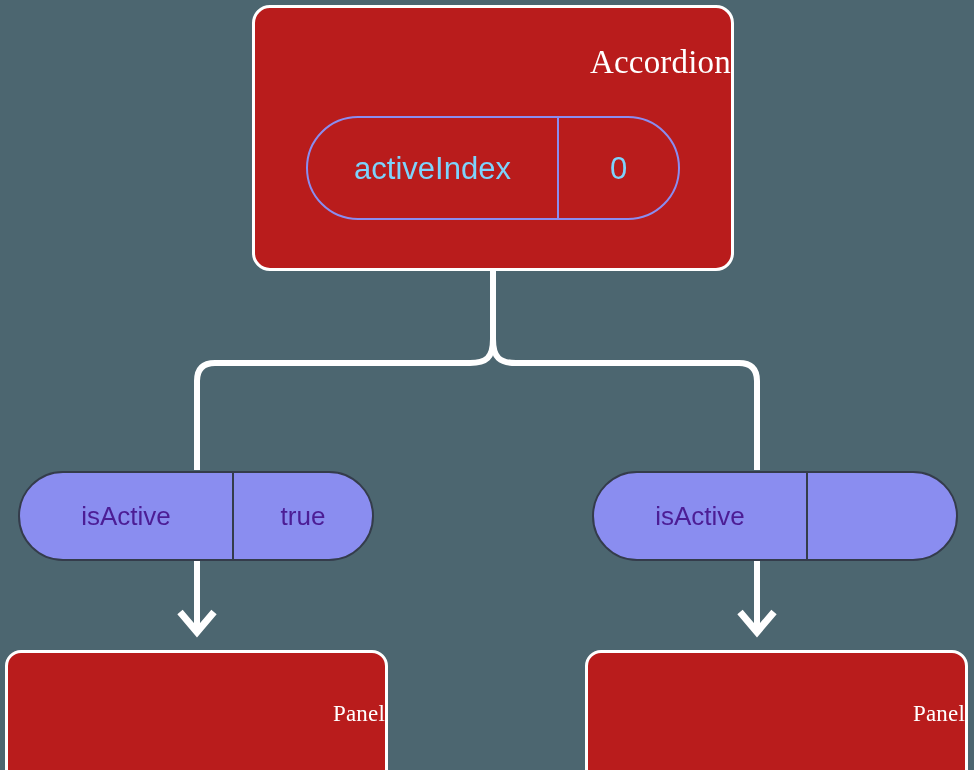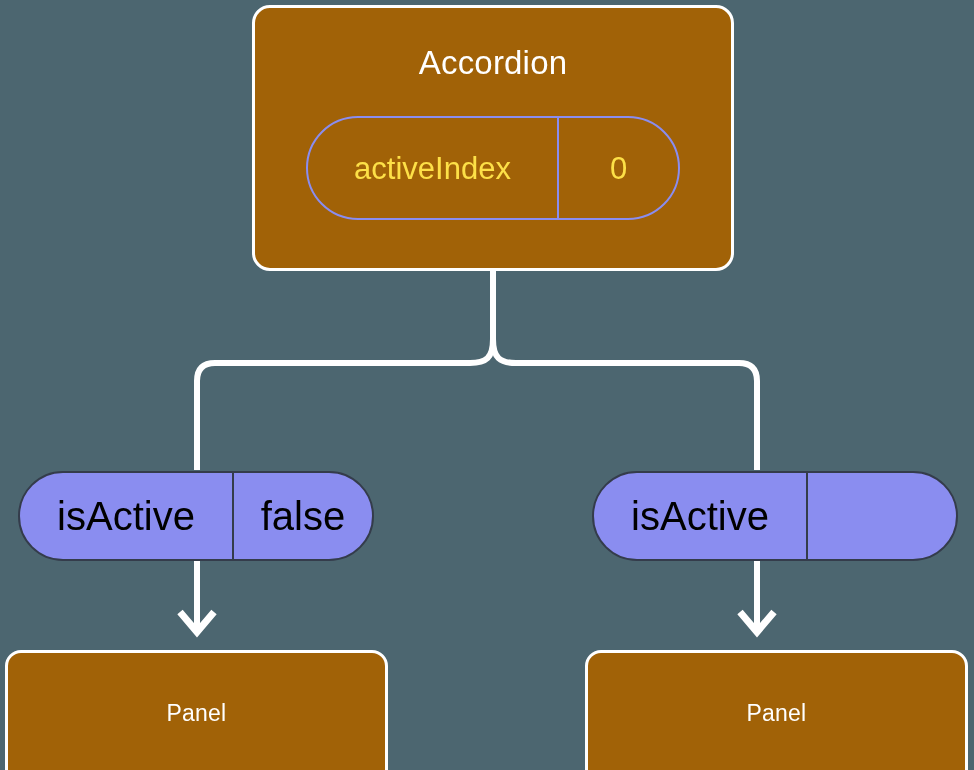--- a/index.html
+++ b/index.html
@@ -40,27 +40,28 @@
     fill: none;
     stroke: #ffffff;
     stroke-width: 7;
     stroke-linecap: butt;
     stroke-linejoin: miter;
   }
 
   
   .comp-box {
     position: absolute;
-    background: #a16207;
+    background: #b91c1c;
     border: 3px solid #ffffff;
     border-radius: 18px;
     box-sizing: border-box;
     display: flex;
     flex-direction: column;
-    align-items: center;
+    align-items: flex-end;
+    font-family: Liberation Serif, serif;
   }
   #accordion-box {
     left: 252px;
     top: 5px;
     width: 482px;
     height: 266px;
     padding-top: 38px;
   }
   .comp-title {
     color: #ffffff;
@@ -92,21 +93,21 @@
     border-right: 2px solid #8a8df0;
     box-sizing: border-box;
   }
   #active-index-pill .pill-val {
     flex: 1 1 auto;
     display: flex;
     align-items: center;
     justify-content: center;
   }
   #active-index-pill .pill-text {
-    color: #fde047;
+    color: #7dd3fc;
     font-size: 31px;
     font-weight: 400;
     line-height: 1;
   }
 
   
   .prop-pill {
     position: absolute;
     background: #8a8df0;
     border: 2.5px solid #343c4b;
@@ -124,22 +125,22 @@
     border-right: 2.5px solid #343c4b;
     box-sizing: border-box;
   }
   .prop-pill .pill-val {
     flex: 1 1 auto;
     display: flex;
     align-items: center;
     justify-content: center;
   }
   .prop-pill .pill-text {
-    color: #000000;
-    font-size: 40px;
+    color: #4c1d95;
+    font-size: 26px;
     font-weight: 400;
     line-height: 1;
   }
 
   #pill-left {
     left: 18px;
     top: 471px;
     width: 356px;
   }
   #pill-left .pill-key { flex: 0 0 214px; }
@@ -215,21 +216,21 @@
     <div class="pill-val">
       <span class="pill-text">0</span>
     </div>
   </div>
 
   <div class="prop-pill" id="pill-left">
     <div class="pill-key">
       <span class="pill-text">isActive</span>
     </div>
     <div class="pill-val">
-      <span class="pill-text">false</span>
+      <span class="pill-text">true</span>
     </div>
   </div>
 
   <div class="prop-pill" id="pill-right">
     <div class="pill-key">
       <span class="pill-text">isActive</span>
     </div>
   </div>
 
   <div class="comp-box" id="panel-left-box">

